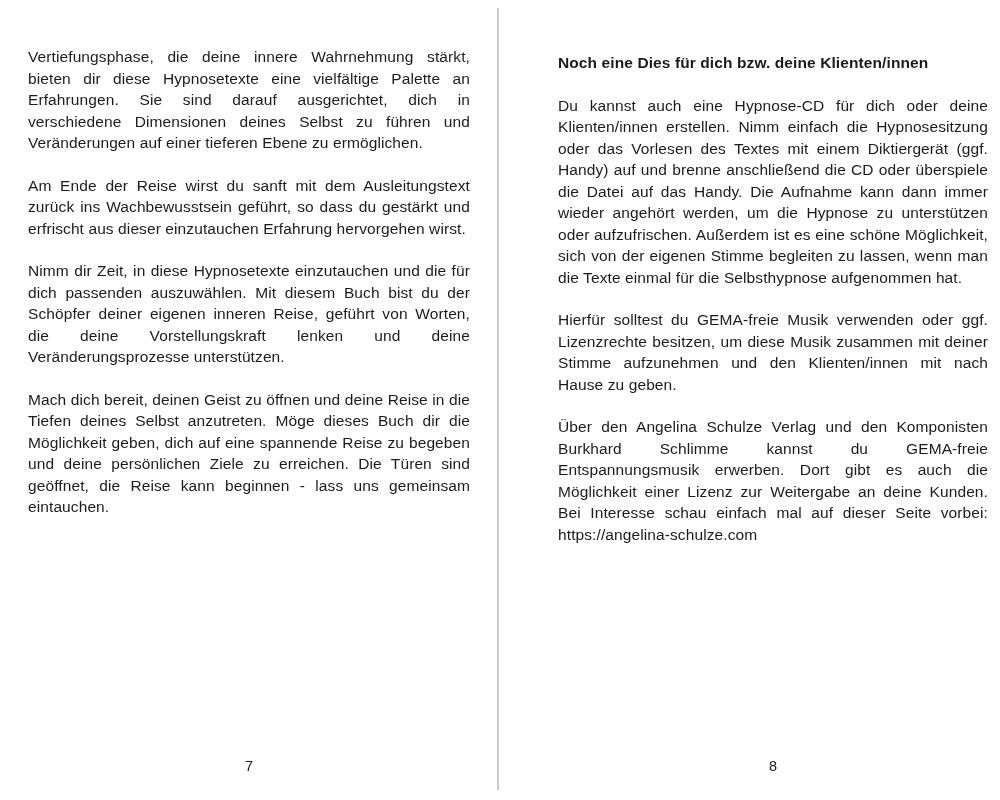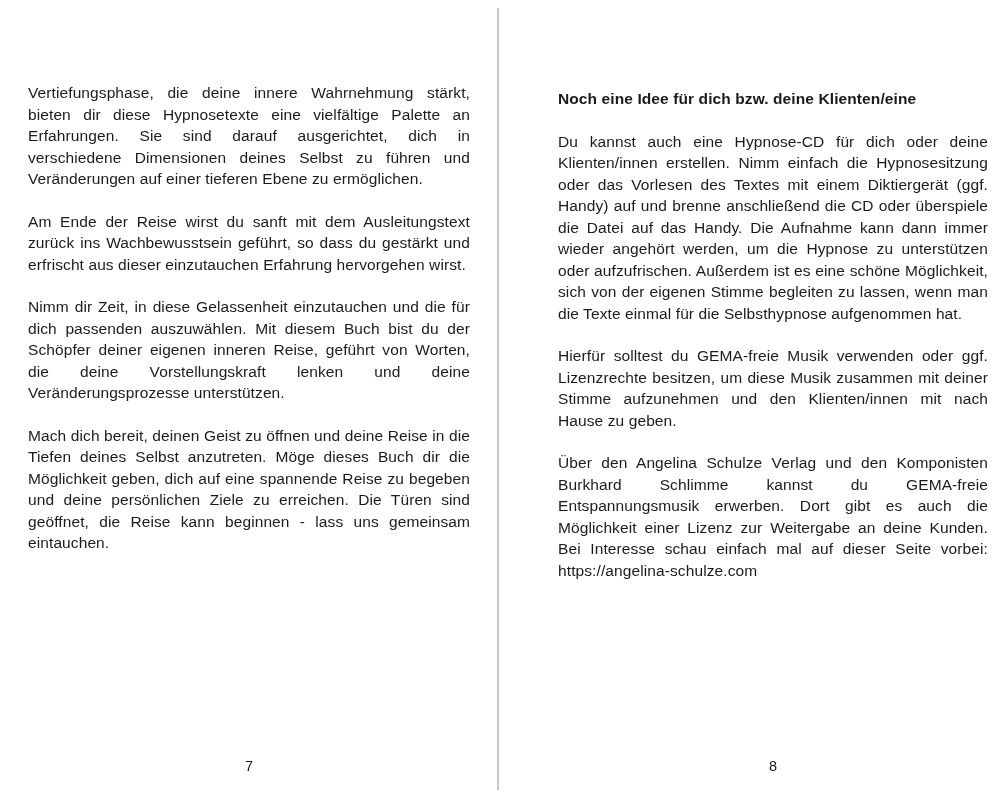--- a/index.html
+++ b/index.html
@@ -37,21 +37,20 @@
     box-sizing: border-box;
   }
   .page-left  { left: 0; }
   .page-right { left: 500px; }
   .text-block {
     position: absolute;
     text-align: justify;
     font-size: 15.5px;
     line-height: 21.5px;
     letter-spacing: 0.1px;
-    margin-top: 36px;
   }
   .page-left .text-block {
     left: 28px;
     top: 46px;
     width: 442px;
   }
   .page-right .text-block {
     left: 58px;
     top: 52px;
     width: 430px;
@@ -84,31 +83,31 @@
 </style>
 </head>
 <body>
 
 <div class="spread">
 
   <div class="page page-left">
     <div class="text-block">
       <p>Vertiefungsphase, die deine innere Wahrnehmung stärkt, bieten dir diese Hypnosetexte eine vielfältige Palette an Erfahrungen. Sie sind darauf ausgerichtet, dich in verschiedene Dimensionen deines Selbst zu führen und Veränderungen auf einer tieferen Ebene zu ermöglichen.</p>
       <p>Am Ende der Reise wirst du sanft mit dem Ausleitungstext zurück ins Wachbewusstsein geführt, so dass du gestärkt und erfrischt aus dieser einzutauchen Erfahrung hervorgehen wirst.</p>
-      <p>Nimm dir Zeit, in diese Gelassenheit einzutauchen und die für dich passenden auszuwählen. Mit diesem Buch bist du der Schöpfer deiner eigenen inneren Reise, geführt von Worten, die deine Vorstellungskraft lenken und deine Veränderungsprozesse unterstützen.</p>
+      <p>Nimm dir Zeit, in diese Hypnosetexte einzutauchen und die für dich passenden auszuwählen. Mit diesem Buch bist du der Schöpfer deiner eigenen inneren Reise, geführt von Worten, die deine Vorstellungskraft lenken und deine Veränderungsprozesse unterstützen.</p>
       <p>Mach dich bereit, deinen Geist zu öffnen und deine Reise in die Tiefen deines Selbst anzutreten. Möge dieses Buch dir die Möglichkeit geben, dich auf eine spannende Reise zu begeben und deine persönlichen Ziele zu erreichen. Die Türen sind geöffnet, die Reise kann beginnen - lass uns gemeinsam eintauchen.</p>
     </div>
     <div class="page-number">7</div>
   </div>
 
   <div class="divider"></div>
 
   <div class="page page-right">
     <div class="text-block">
-      <h2>Noch eine Idee für dich bzw. deine Klienten/eine</h2>
+      <h2>Noch eine Dies für dich bzw. deine Klienten/innen</h2>
       <p>Du kannst auch eine Hypnose-CD für dich oder deine Klienten/innen erstellen. Nimm einfach die Hypnosesitzung oder das Vorlesen des Textes mit einem Diktiergerät (ggf. Handy) auf und brenne anschließend die CD oder überspiele die Datei auf das Handy. Die Aufnahme kann dann immer wieder angehört werden, um die Hypnose zu unterstützen oder aufzufrischen. Außerdem ist es eine schöne Möglichkeit, sich von der eigenen Stimme begleiten zu lassen, wenn man die Texte einmal für die Selbsthypnose aufgenommen hat.</p>
       <p>Hierfür solltest du GEMA-freie Musik verwenden oder ggf. Lizenzrechte besitzen, um diese Musik zusammen mit deiner Stimme aufzunehmen und den Klienten/innen mit nach Hause zu geben.</p>
       <p>Über den Angelina Schulze Verlag und den Komponisten Burkhard Schlimme kannst du GEMA-freie Entspannungsmusik erwerben. Dort gibt es auch die Möglichkeit einer Lizenz zur Weitergabe an deine Kunden. Bei Interesse schau einfach mal auf dieser Seite vorbei: https://angelina-schulze.com</p>
     </div>
     <div class="page-number">8</div>
   </div>
 
 </div>
 
 </body></html>

